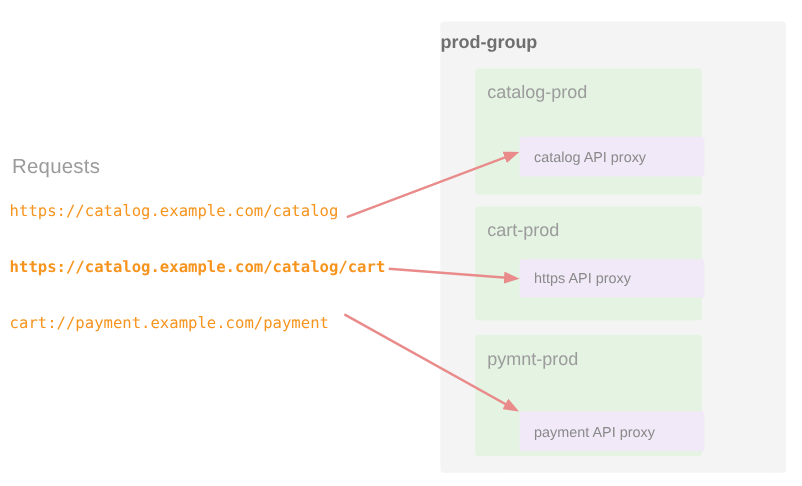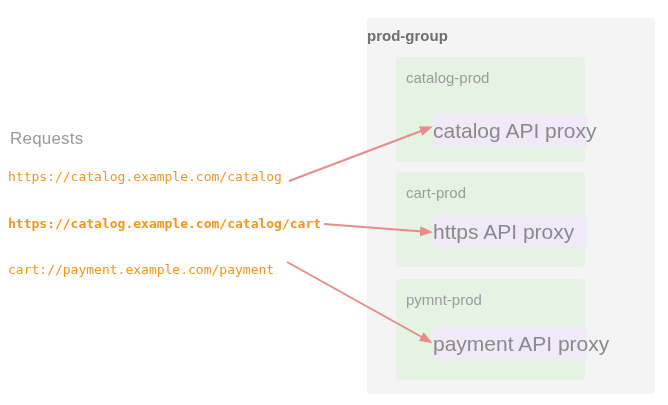--- a/index.html
+++ b/index.html
@@ -75,23 +75,24 @@
     position: absolute;
     left: 37px;
     width: 154px;
     background: var(--proxy-bg, #f1e9f8);
     border-radius: 2px;
     display: flex;
     align-items: center;
   }
   .proxy-0 { top: 57px; height: 33px; }
   .proxy-1 { top: 44px; height: 32px; }
-  .proxy-2 { top: 48px; height: 33px; }
+  .proxy-2 { top: 64px; height: 33px; }
   .proxy-label {
-    font-size: 21px;
+    padding-left: 12px;
+    font-size: 12px;
     color: var(--proxy-text-gray, #8a8a8a);
     white-space: nowrap;
   }
   .arrows {
     position: absolute;
     left: 0;
     top: 0;
     width: 668px;
     height: 405px;
     pointer-events: none;

